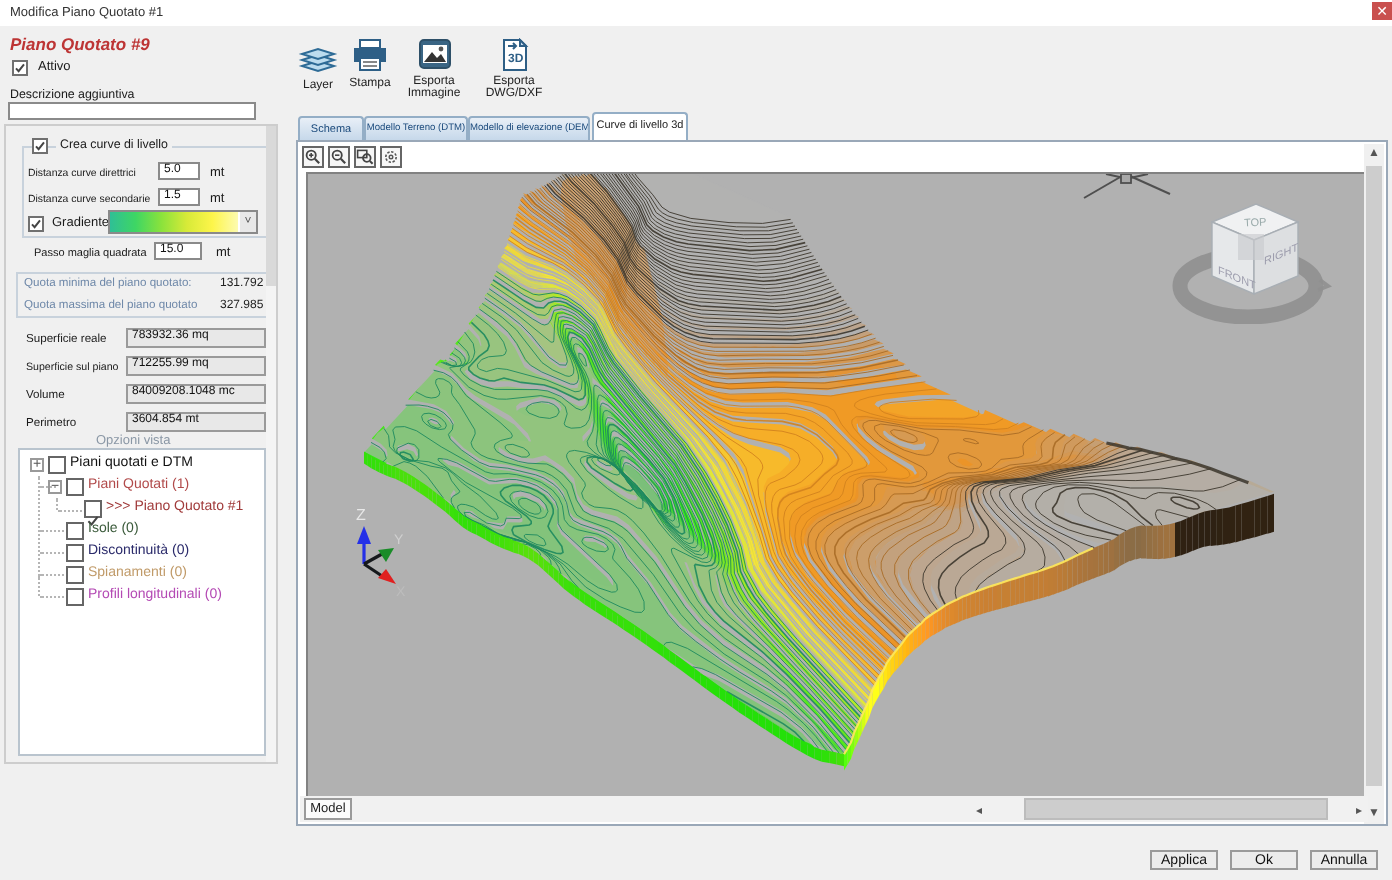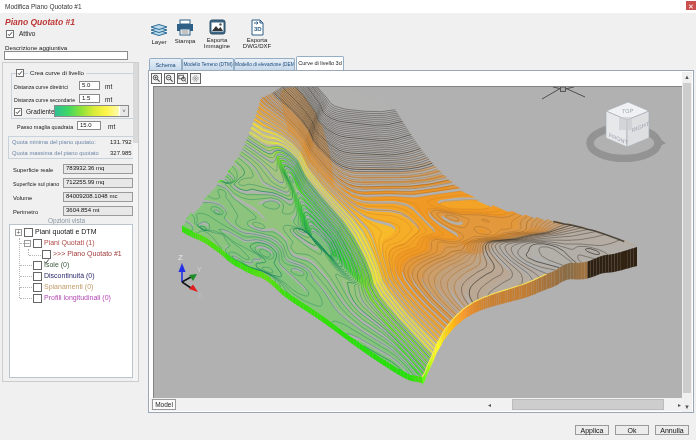--- a/index.html
+++ b/index.html
@@ -38,21 +38,21 @@
 .btn { position:absolute; top:425px; width:34px; height:10px; background:#ececec; border:1px solid #9a9a9a; font-size:7px; text-align:center; line-height:9px; color:#111; }
 </style></head>
 <body>
 <div id="root">
 
   <div id="titlebar">
       <span class="t">Modifica Piano Quotato #1</span>
     </div>
   <div id="closebtn">✕</div>
 
-  <div id="heading">Piano Quotato #1</div>
+  <div id="heading">Piano Quotato #9</div>
   <div class="cb" style="left:6px;top:30px;">
       <svg width="6" height="6" viewBox="0 0 6 6">
         <path d="M1 3.2 L2.3 4.6 L5 1.2" stroke="#444" stroke-width="1" fill="none"></path>
       </svg>
     </div>
   <div class="lbl" style="left:19px;top:30px;">Attivo</div>
   <div class="lbl" style="left:5px;top:44px;font-size:6.2px;">Descrizione aggiuntiva</div>
   <div class="input" style="left:4px;top:51px;width:124px;height:9px;"></div>
 
   <div id="leftpanel"></div>

